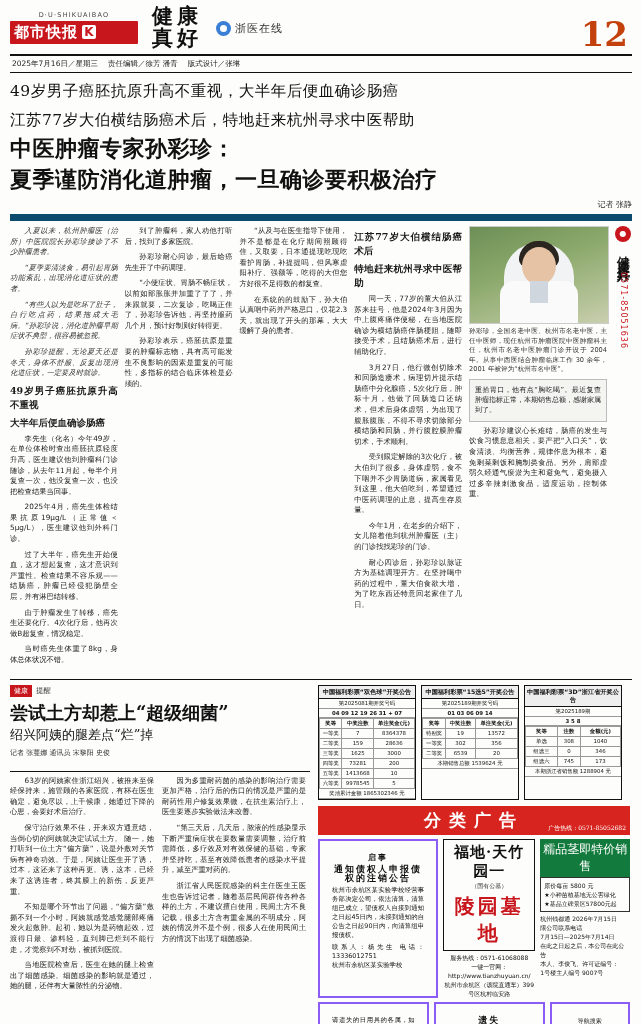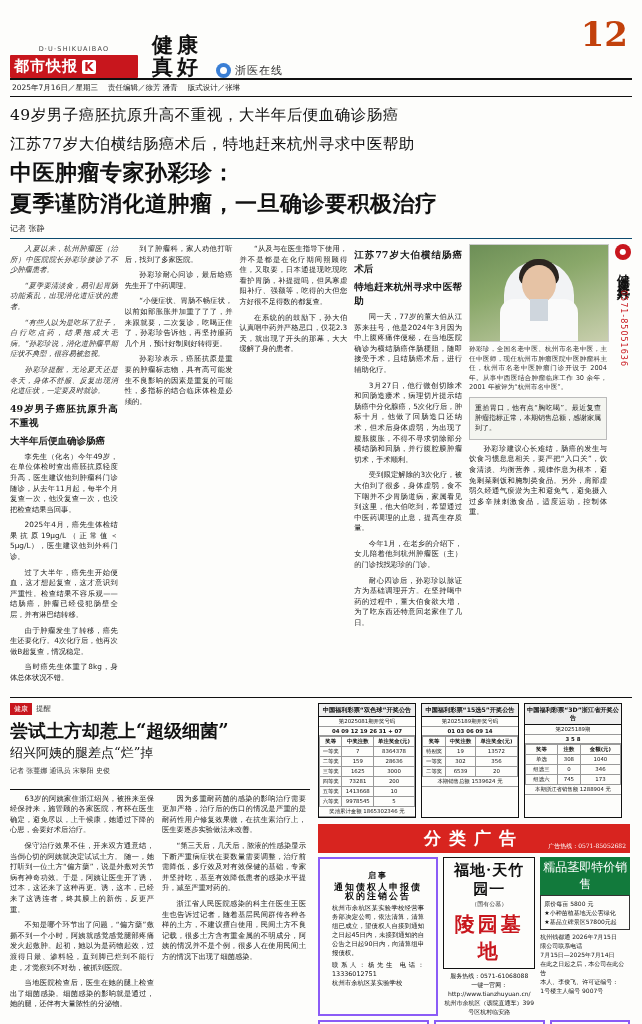--- a/index.html
+++ b/index.html
@@ -7,21 +7,21 @@
     width:642px;height:1024px;
     background:#fdfdfb;
     font-family:"DejaVu Sans","Liberation Sans",sans-serif;
     color:#111;
     position:relative;
     overflow:hidden;
   }
   .page{position:relative;width:642px;height:1024px;box-sizing:border-box;padding:0 10px;}
 
   
-  .masthead{display:flex;align-items:flex-end;padding-top:24px;height:54px;position:relative;}
+  .masthead{display:flex;align-items:center;padding-top:0;height:54px;position:relative;}
   .logo-block{width:128px;flex:none;}
   .logo-pinyin{font-size:6.5px;letter-spacing:1.2px;color:#444;text-align:center;margin-bottom:2px;}
   .logo-main{display:flex;align-items:center;background:#c8161d;color:#fff;padding:2px 4px;border-radius:1px;}
   .logo-main .cn{font-family:"DejaVu Serif","Liberation Serif",serif;font-weight:bold;font-size:15px;letter-spacing:1px;}
   .logo-k{background:#fff;color:#c8161d;font-weight:bold;font-size:12px;width:14px;height:14px;line-height:14px;text-align:center;margin-left:4px;border-radius:2px;}
   .title-block{flex:none;margin-left:14px;text-align:center;}
   .title-block .t1,.title-block .t2{
     font-family:"DejaVu Serif","Liberation Serif",serif;
     font-weight:bold;font-size:21px;line-height:22px;letter-spacing:4px;color:#111;
   }
@@ -30,21 +30,21 @@
   .channel .dot:after{content:"";position:absolute;left:4px;top:4px;width:7px;height:7px;border-radius:50%;background:#fff;}
   .channel .txt{font-size:11px;color:#333;letter-spacing:1px;}
   .pagenum{position:absolute;right:4px;top:14px;font-family:"DejaVu Serif","Liberation Serif",serif;font-weight:bold;font-size:34px;color:#c2410c;}
 
   .infobar{border-top:2px solid #111;border-bottom:1px solid #111;font-size:7.5px;color:#222;padding:3px 2px;display:flex;gap:10px;}
   .infobar span{white-space:nowrap;}
 
   
   .shoulder{font-family:"DejaVu Serif","Liberation Serif",serif;font-size:15.5px;line-height:21px;margin-top:8px;letter-spacing:.5px;}
   .mainhead{font-family:"DejaVu Serif","Liberation Serif",serif;font-weight:bold;font-size:22px;line-height:27px;margin-top:4px;letter-spacing:.5px;}
-  .byline{font-size:8px;color:#333;margin-top:6px;border-bottom:1px solid #0c4a6e;padding-bottom:4px;}
+  .byline{font-size:8px;color:#333;margin-top:6px;border-bottom:7px solid #0c4a6e;padding-bottom:4px;text-align:right;}
 
   
   .cols{display:flex;margin-top:5px;gap:7px;}
   .col{font-size:7.3px;line-height:10.6px;text-align:justify;color:#1a1a1a;}
   .col p{margin:0 0 5px 0;text-indent:2em;}
   .c1{width:118px;}
   .c2{width:118px;}
   .c3{width:118px;}
   .c4{width:118px;}
   .c5{width:140px;}

